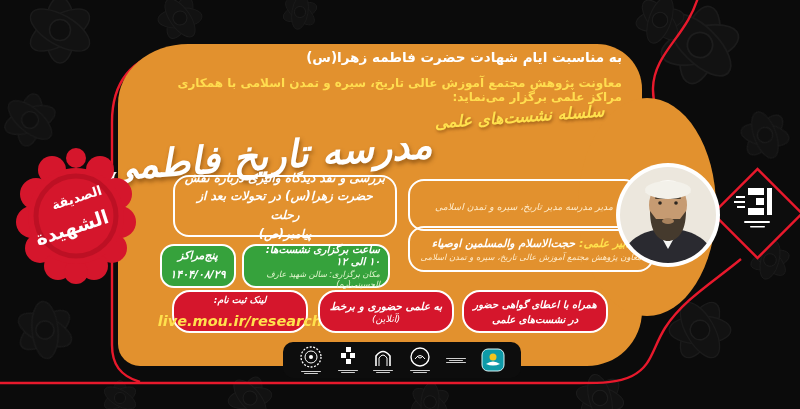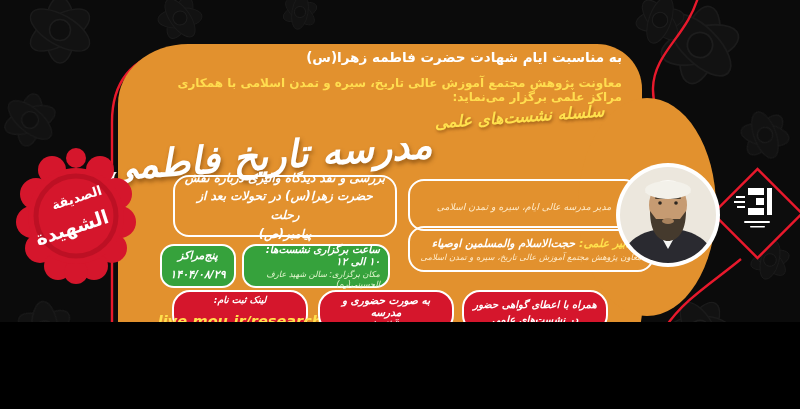--- a/index.html
+++ b/index.html
@@ -1,16 +1,16 @@
 <!DOCTYPE html>
 <html lang="fa" dir="rtl"><head>
 <meta charset="utf-8">
 <style>
   html,body{margin:0;padding:0;background:#000;}
-  .stage{position:relative;width:800px;height:322px;overflow:hidden;
+  .stage{position:relative;width:800px;height:409px;overflow:hidden;
          background:#a16207;font-family:"DejaVu Sans",sans-serif;direction:rtl;}
   .stage *{box-sizing:border-box;}
   svg{display:block;}
 
   
   #decor{position:absolute;inset:0;z-index:0;}
 
   
   .panel{position:absolute;left:118px;top:44px;width:524px;height:322px;
          background:#e2912e;z-index:1;
@@ -135,21 +135,21 @@
     <span class="main">مدرسه تاریخ فاطمی</span>
   </div>
 
   <div class="box topic">
     <div>بررسی و نقد دیدگاه والیری درباره نقش</div>
     <div>حضرت زهرا(س) در تحولات بعد از رحلت</div>
     <div>پیامبر(ص)</div>
   </div>
 
   <div class="box speaker">
-    <div class="rl">مدیر مدرسه عالی ایام، سیره و تمدن اسلامی</div>
+    <div class="rl">مدیر مدرسه مدیر تاریخ، سیره و تمدن اسلامی</div>
   </div>
 
   <div class="box secretary">
     <div class="nm">
       <span class="lbl">دبیر علمی:</span>
       <span>حجت‌الاسلام والمسلمین اوصیاء</span>
     </div>
     <div class="rl">معاون پژوهش مجتمع آموزش عالی تاریخ، سیره و تمدن اسلامی</div>
   </div>
 
@@ -162,21 +162,21 @@
     <div class="t1">ساعت برگزاری نشست‌ها: ۱۰ الی ۱۲</div>
     <div class="t2">مکان برگزاری: سالن شهید عارف الحسینی(ره)</div>
   </div>
 
   <div class="box red linkbox">
     <div class="lbl">لینک ثبت نام:</div>
     <div class="url">live.mou.ir/research</div>
   </div>
 
   <div class="box red onlinebox">
-    <div class="t1">به صورت حضوری و مدرسه</div>
+    <div class="t1">به علمی حضوری و برخط</div>
     <div class="t2">(آنلاین)</div>
   </div>
 
   <div class="box red certbox">
     <div>همراه با اعطای گواهی حضور</div>
     <div>در نشست‌های علمی</div>
   </div>
 
   <svg class="overlay-svg" style="left:10px;top:130px;" width="140" height="170" viewBox="0 0 140 170">
     <g fill="#d5162c">

